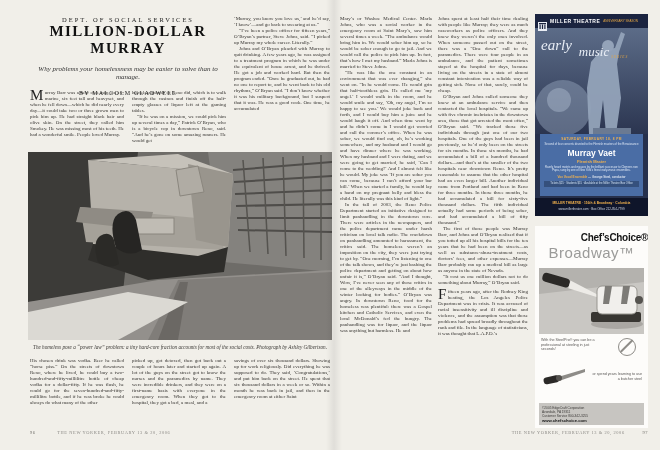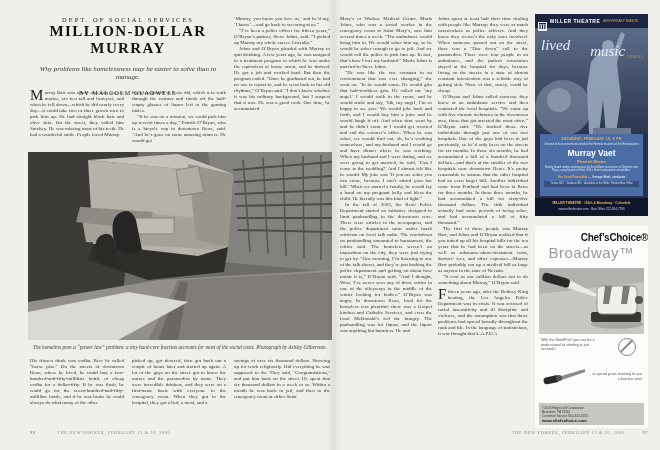--- a/index.html
+++ b/index.html
@@ -35,21 +35,21 @@
   
   .miller{top:14px;height:202px;background:#26304c;color:#fff;}
   .m-top{position:absolute;left:0;top:0;width:113px;height:14px;background:#1b2440;
          display:flex;align-items:center;padding-left:3px;box-sizing:border-box;}
   .m-logo{width:9px;height:9px;margin-right:3px;flex:none;}
   .m-brand{font-family:"Liberation Sans",sans-serif;font-weight:bold;font-size:5px;letter-spacing:.5px;}
   .m-sub{font-family:"Liberation Sans",sans-serif;font-size:3px;color:#e2a544;margin-left:3px;}
   .m-photo{position:absolute;left:0;top:14px;width:113px;height:106px;}
   .m-series{position:absolute;left:6px;top:22px;width:101px;font-style:italic;color:#e8edf5;}
   .m-early{font-size:15px;}
-  .m-music{font-size:15px;margin-left:20px;position:relative;top:6px;}
+  .m-music{font-size:13px;margin-left:7px;position:relative;top:6px;}
   .m-serword{font-size:3.5px;letter-spacing:1px;color:#e2a544;position:relative;top:8px;margin-left:2px;}
   .m-event{position:absolute;left:5px;top:120px;width:103px;height:62px;background:#4a6da5;
            box-sizing:border-box;padding:3px 4px;text-align:center;font-family:"Liberation Sans",sans-serif;}
   .m-date{font-size:3.2px;font-weight:bold;color:#f2b24e;letter-spacing:.4px;}
   .m-note{font-size:2.8px;color:#dce6f4;margin-top:1px;}
   .m-title{font-size:8.5px;font-weight:bold;color:#fff;margin-top:2px;}
   .m-subtl{font-size:4px;font-weight:bold;color:#f2b24e;margin-top:1px;}
   .m-copy{font-size:2.8px;line-height:3.4px;color:#dce6f4;margin-top:2px;}
   .m-perf{font-size:3.1px;margin-top:2px;}
   .m-perf .ens{color:#f2b24e;font-weight:bold;}
@@ -77,21 +77,21 @@
   .c-web{font-size:4.2px;font-weight:bold;color:#161616;margin-top:1px;}
 </style>
 </head>
 <body>
 
 <div class="scan">
 
   <div class="hdr">
     <div class="dept">DEPT. OF SOCIAL SERVICES</div>
     <div class="title">MILLION-DOLLAR MURRAY</div>
-    <div class="subtitle">Why problems like homelessness may be easier to solve than to manage.</div>
+    <div class="subtitle">Why problems your homelessness may be easier to solve than to manage.</div>
     <div class="byline">BY MALCOLM GLADWELL</div>
   </div>
 
   <div class="bcol" style="left:30px;top:90px;width:94px;height:60px;">
     <p class="dc" style="margin-top:0;">Murray Barr was a bear of a man, an ex-marine, six feet tall and heavyset, and when he fell down—which he did nearly every day—it could take two or three grown men to pick him up. He had straight black hair and olive skin. On the street, they called him Smokey. He was missing most of his teeth. He had a wonderful smile. People loved Murray.</p>
   </div>
   <div class="bcol" style="left:132px;top:90px;width:94px;height:60px;">
     <p>homeless people of Reno did, which is to walk through the casinos and finish off the half-empty glasses of liquor left at the gaming tables.</p>
     <p>“If he was on a mission, we could pick him up several times a day,” Patrick O’Bryan, who is a bicycle cop in downtown Reno, said. “And he’s gone on some amazing runners. He would get</p>
   </div>
@@ -193,21 +193,21 @@
             <rect x="1.5" y="2.5" width="1.2" height="4.5" fill="#1b2440"></rect>
             <rect x="3.9" y="2.5" width="1.2" height="4.5" fill="#1b2440"></rect>
             <rect x="6.3" y="2.5" width="1.2" height="4.5" fill="#1b2440"></rect>
             <rect x="1" y="1" width="7" height="1.2" fill="#1b2440"></rect>
           </svg>
       </span>
       <span class="m-brand">MILLER THEATRE</span>
       <span class="m-sub">ANNIVERSARY SEASON</span>
     </div>
     <div class="m-series">
-      <span class="m-early">lived</span><span class="m-music">music</span><span class="m-serword">SERIES</span>
+      <span class="m-early">early</span><span class="m-music">music</span><span class="m-serword">SERIES</span>
     </div>
     <div class="m-event">
       <div class="m-date">SATURDAY, FEBRUARY 18, 8 PM</div>
       <div class="m-note">Second of four concerts devoted to the Flemish masters of the Renaissance</div>
       <div class="m-title">Murray Vaet</div>
       <div class="m-subtl">Flemish Master</div>
       <div class="m-copy">Rarely heard motets and masses by the brilliant successor to Clemens non Papa, sung by one of New York’s finest early-music ensembles.</div>
       <div class="m-perf">
         <span class="ens">Vox Vocal Ensemble</span>
         <span class="cond">— George Steel, conductor</span>

